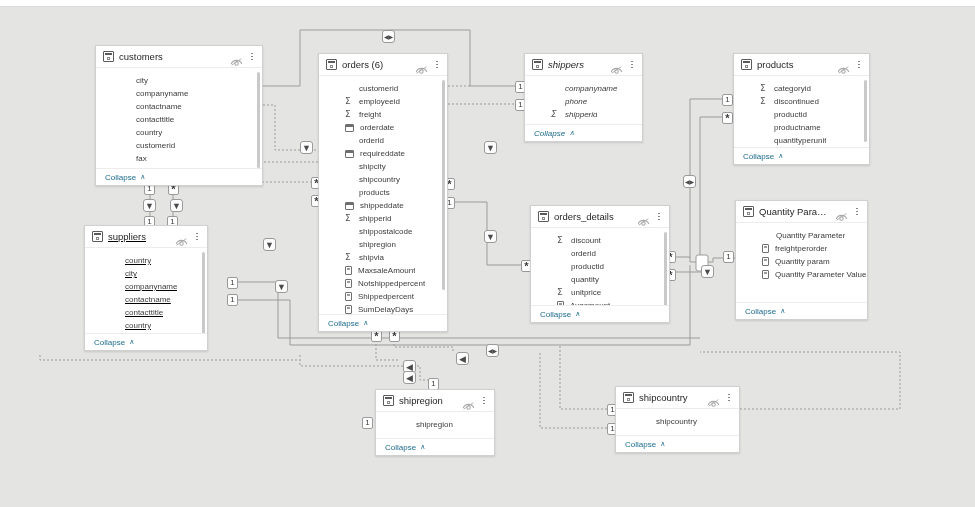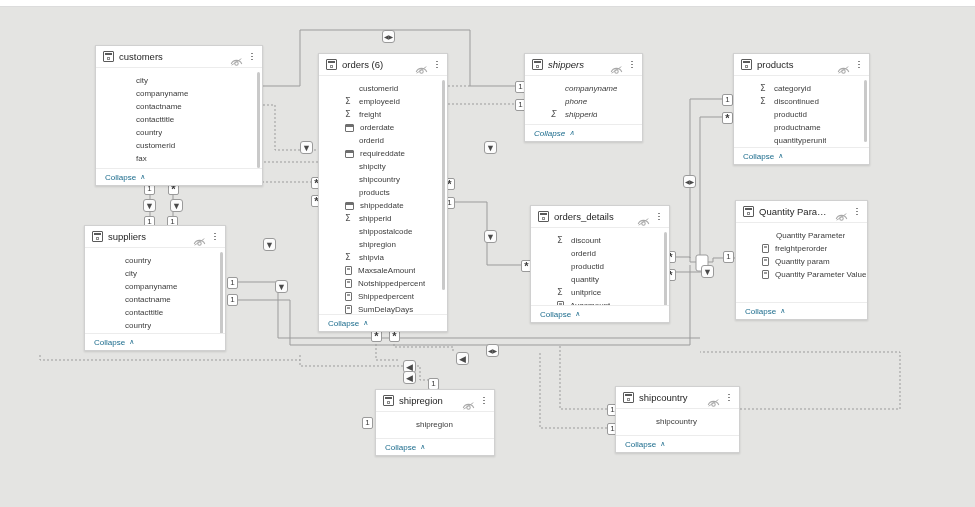--- a/index.html
+++ b/index.html
@@ -398,21 +398,21 @@
             <span class="fi fi-blank"></span>
             <span class="fname">quantityperunit</span>
           </div>
           <div class="vscroll" style="top: 4px; height: 62px;"></div>
         </div>
         <div class="collapse-row" style="position: absolute; left: 0px; right: 0px; bottom: 0px;">
           <span class="collapse-lbl">Collapse</span>
           <span class="chev">∧</span>
         </div>
       </div>
-      <div class="tbl" style="left: 84px; top: 225px; width: 142px; height: 126px;">
+      <div class="tbl" style="left: 84px; top: 225px; width: 124px; height: 126px; text-decoration: underline;">
         <div class="tbl-head">
           <span class="tbl-icon"></span>
           <span class="tbl-title">suppliers</span>
           <span class="eye-icon"><svg viewBox="0 0 16 11" width="13" height="9">
               <path d="M1.5 8.5 A7 7 0 0 1 14.5 8.5" fill="none" stroke="#8b8b8b" stroke-width="1.3"></path>
               <circle cx="8" cy="8" r="2.1" fill="none" stroke="#8b8b8b" stroke-width="1.3"></circle>
               <line x1="2" y1="10" x2="14" y2="2" stroke="#8b8b8b" stroke-width="1.1"></line>
             </svg></span>
           <span class="dots-icon">
             <i></i>

